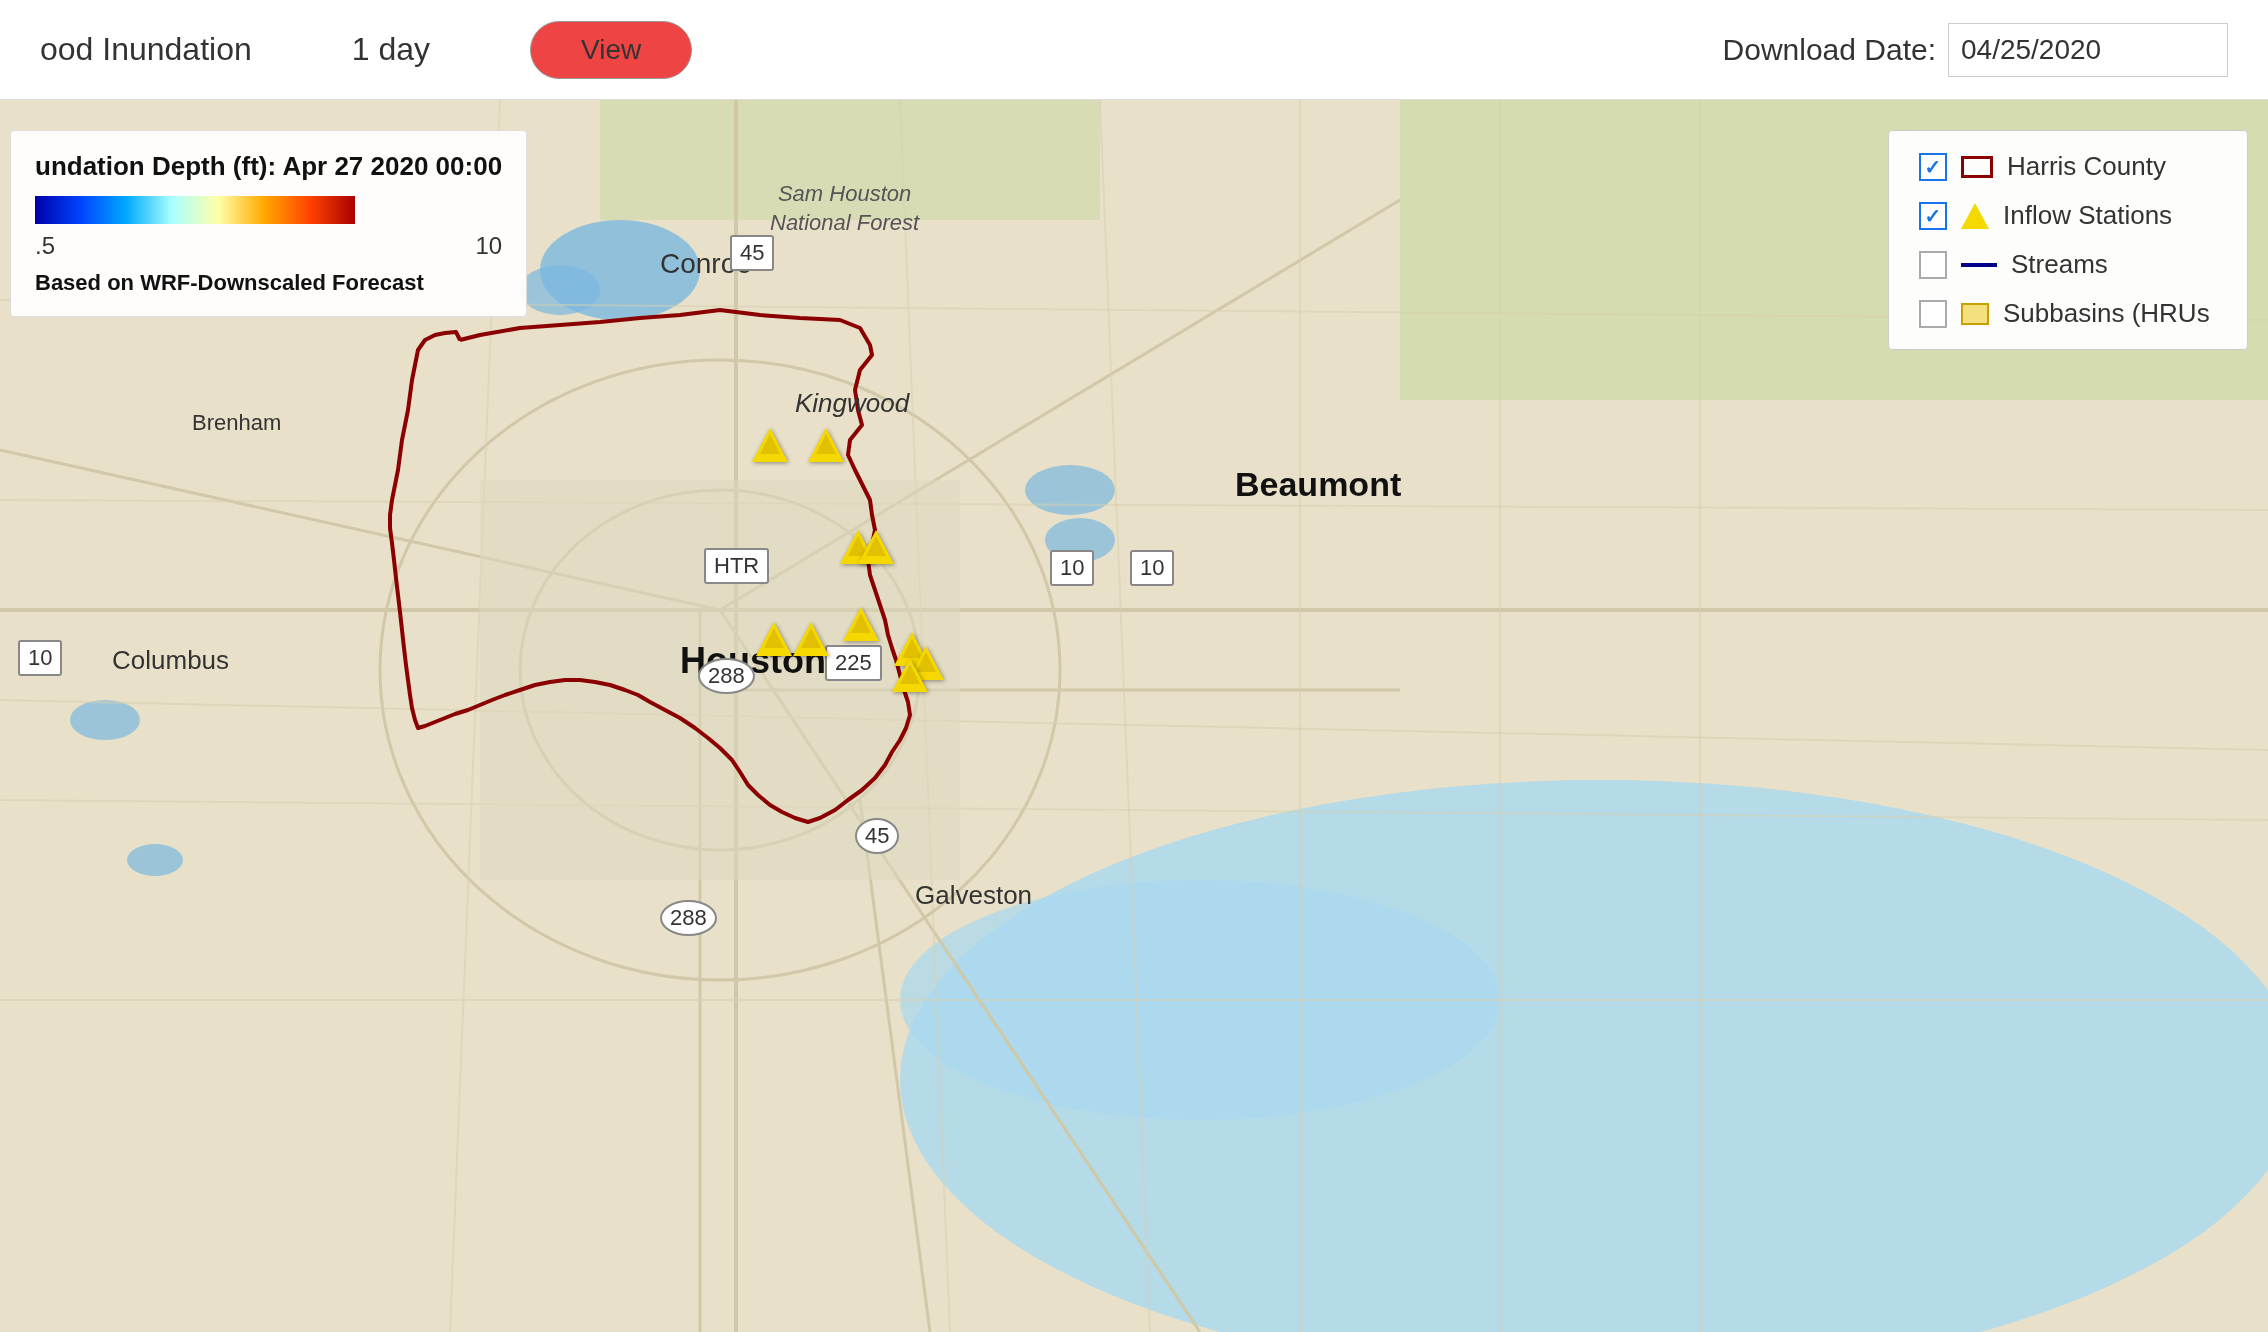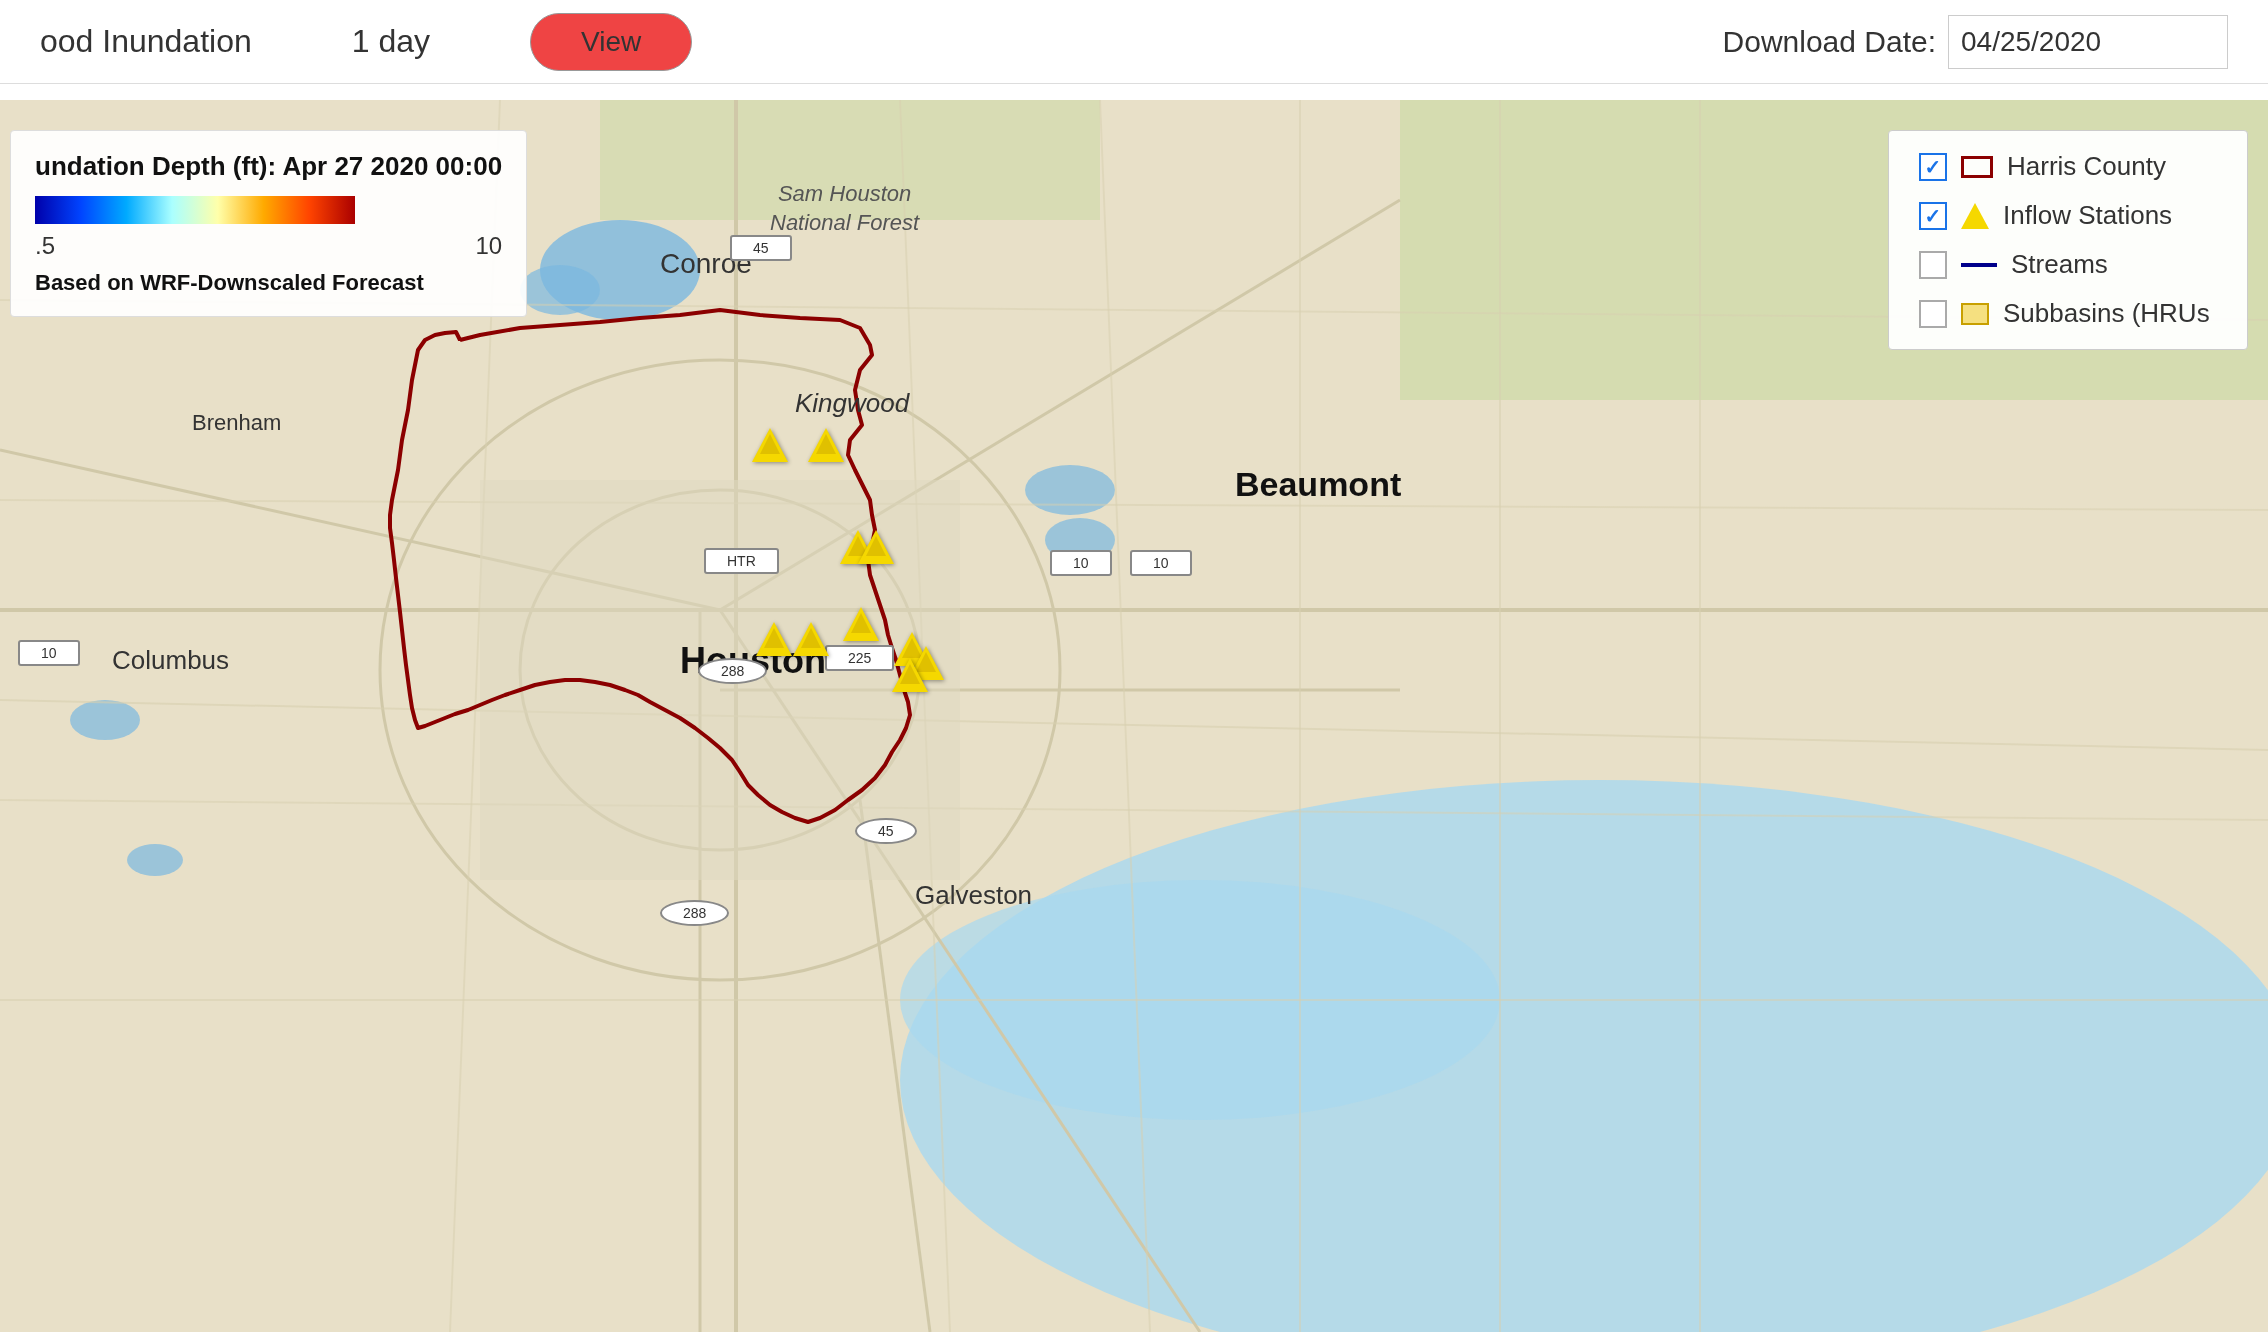--- a/index.html
+++ b/index.html
@@ -2,21 +2,21 @@
 <html><head>
   <meta charset="utf-8">
   <style>
     * { margin: 0; padding: 0; box-sizing: border-box; }
     body { font-family: Arial, sans-serif; width: 2268px; height: 1332px; overflow: hidden; background: #fff; }
 
     
     #top-bar {
       position: absolute;
       top: 0; left: 0; right: 0;
-      height: 84px;
+      height: 100px;
       background: #fff;
       border-bottom: 1px solid #ddd;
       display: flex;
       align-items: center;
       padding: 0 40px;
       gap: 40px;
       z-index: 100;
     }
     .title-text {
       font-size: 32px;
@@ -206,22 +206,22 @@
       color: #555;
       font-style: italic;
       text-align: center;
     }
 
     
     .road-shield {
       position: absolute;
       border: 2px solid #888;
       border-radius: 3px;
-      padding: 3px 21px;
-      font-size: 14px;
+      padding: 3px 8px;
+      font-size: 22px;
       color: #333;
       background: #fff;
     }
 
     
     .station-marker {
       position: absolute;
       width: 0;
       height: 0;
       border-left: 18px solid transparent;

